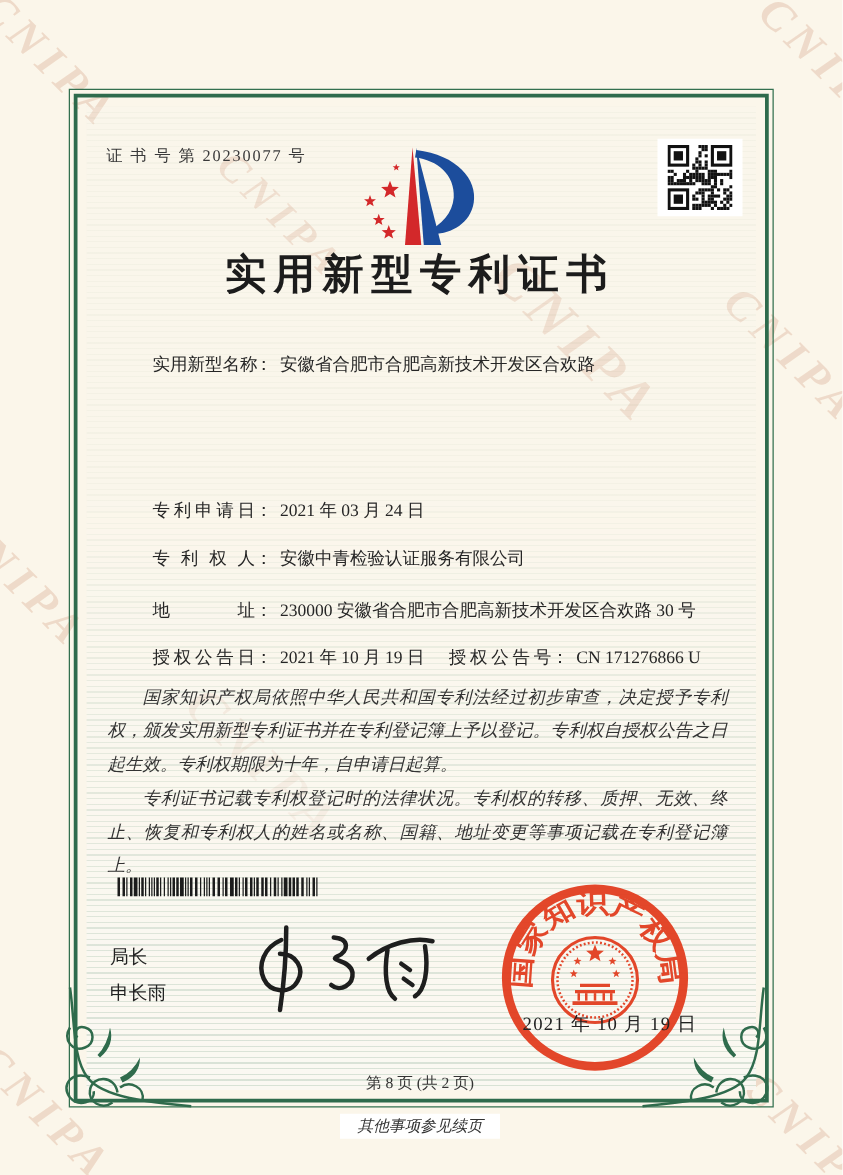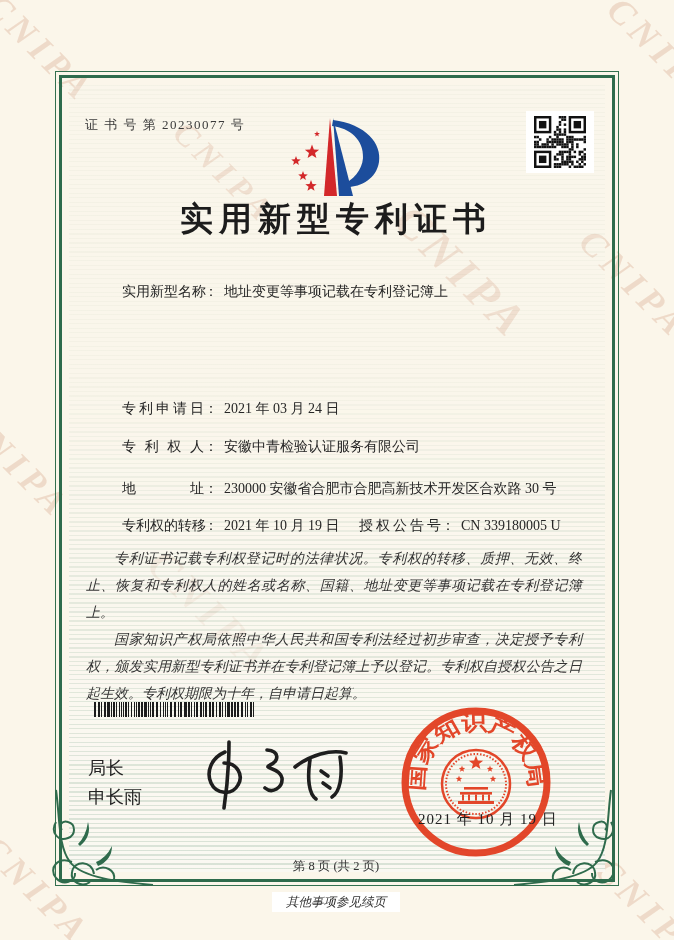--- a/index.html
+++ b/index.html
@@ -47,23 +47,23 @@
   .fgroup2{position:absolute;left:237px;top:0;}
   
   .paras{
     position:absolute;left:86px;top:545px;width:496px;z-index:3;
     font-size:14px;line-height:27px;font-style:italic;color:#333;text-align:justify;
   }
   .paras p{margin:0;text-indent:2em;}
   
   .barcode{position:absolute;left:94px;top:702px;width:162px;height:15px;z-index:3;font-size:0;}
   .barcode i{display:inline-block;height:15px;background:#1c1c1c;vertical-align:top;}
-  .signer-title{position:absolute;left:88px;top:756px;z-index:3;font-size:18px;color:#222;
+  .signer-title{position:absolute;left:88px;top:756px;z-index:3;font-size:15px;color:#222;
     font-family:"Liberation Sans","DejaVu Sans",sans-serif;}
-  .signer-name{position:absolute;left:88px;top:785px;z-index:3;font-size:18px;color:#222;
+  .signer-name{position:absolute;left:88px;top:785px;z-index:3;font-size:15px;color:#222;
     font-family:"Liberation Sans","DejaVu Sans",sans-serif;}
   .signature{position:absolute;left:183px;top:736px;z-index:3;}
   .seal{position:absolute;left:394px;top:700px;z-index:5;opacity:.93;}
   .seal-date{position:absolute;left:418px;top:810px;z-index:6;font-size:15px;letter-spacing:1px;color:#222;white-space:nowrap;}
   .page-info{position:absolute;left:55px;top:858px;width:562px;text-align:center;z-index:3;font-size:12.5px;color:#333;}
   .cont-note{position:absolute;left:55px;top:892px;width:562px;text-align:center;z-index:3;}
   .cont-note span{background:#ffffff;padding:3px 14px;font-size:12.5px;font-style:italic;color:#333;}
 </style>
 </head>
 <body>
@@ -277,43 +277,43 @@
     <polygon fill="#d3282a" points="39.00,21.00 39.74,22.98 41.85,23.07 40.20,24.39 40.76,26.43 39.00,25.26 37.24,26.43 37.80,24.39 36.15,23.07 38.26,22.98"></polygon>
     <polygon fill="#d3282a" points="34.00,34.50 35.85,39.45 41.13,39.68 37.00,42.97 38.41,48.07 34.00,45.15 29.59,48.07 31.00,42.97 26.87,39.68 32.15,39.45"></polygon>
     <polygon fill="#d3282a" points="18.00,46.00 19.23,49.30 22.76,49.45 20.00,51.65 20.94,55.05 18.00,53.10 15.06,55.05 16.00,51.65 13.24,49.45 16.77,49.30"></polygon>
     <polygon fill="#d3282a" points="25.00,61.00 26.23,64.30 29.76,64.45 27.00,66.65 27.94,70.05 25.00,68.10 22.06,70.05 23.00,66.65 20.24,64.45 23.77,64.30"></polygon>
     <polygon fill="#d3282a" points="33.00,70.00 34.48,73.96 38.71,74.15 35.40,76.78 36.53,80.85 33.00,78.52 29.47,80.85 30.60,76.78 27.29,74.15 31.52,73.96"></polygon>
   </svg>
 
   <div class="title">实用新型专利证书</div>
 
   <div class="row" style="top:283px">
-    <span class="flabel">实用新型名称</span><span class="fcolon">：</span><span class="fval">地址变更等事项记载在专利登记簿上</span>
+    <span class="flabel">实用新型名称</span><span class="fcolon">：</span><span class="fval">安徽省合肥市合肥高新技术开发区合欢路</span>
   </div>
   <div class="row" style="top:400px">
     <span class="flabel">专利申请日</span><span class="fcolon">：</span><span class="fval">2021 年 03 月 24 日</span>
   </div>
   <div class="row" style="top:438px">
     <span class="flabel">专利权人</span><span class="fcolon">：</span><span class="fval">安徽中青检验认证服务有限公司</span>
   </div>
   <div class="row" style="top:480px">
     <span class="flabel">地址</span><span class="fcolon">：</span><span class="fval">230000 安徽省合肥市合肥高新技术开发区合欢路 30 号</span>
   </div>
   <div class="row" style="top:517px">
     <span>
-      <span class="flabel">专利权的转移</span><span class="fcolon">：</span><span class="fval">2021 年 10 月 19 日</span>
+      <span class="flabel">授权公告日</span><span class="fcolon">：</span><span class="fval">2021 年 10 月 19 日</span>
     </span>
     <span class="fgroup2">
-      <span class="flabel">授权公告号</span><span class="fcolon">：</span><span class="fval">CN 339180005 U</span>
+      <span class="flabel">授权公告号</span><span class="fcolon">：</span><span class="fval">CN 171276866 U</span>
     </span>
   </div>
 
   <div class="paras">
+    <p>国家知识产权局依照中华人民共和国专利法经过初步审查，决定授予专利权，颁发实用新型专利证书并在专利登记簿上予以登记。专利权自授权公告之日起生效。专利权期限为十年，自申请日起算。</p>
     <p>专利证书记载专利权登记时的法律状况。专利权的转移、质押、无效、终止、恢复和专利权人的姓名或名称、国籍、地址变更等事项记载在专利登记簿上。</p>
-    <p>国家知识产权局依照中华人民共和国专利法经过初步审查，决定授予专利权，颁发实用新型专利证书并在专利登记簿上予以登记。专利权自授权公告之日起生效。专利权期限为十年，自申请日起算。</p>
   </div>
 
   <div class="barcode" id="barcode"><i style="width: 2px; margin-right: 2px;"></i><i style="width: 2px; margin-right: 1px;"></i><i style="width: 1px; margin-right: 2px;"></i><i style="width: 2px; margin-right: 1px;"></i><i style="width: 3px; margin-right: 1px;"></i><i style="width: 1px; margin-right: 1px;"></i><i style="width: 2px; margin-right: 1px;"></i><i style="width: 1px; margin-right: 2px;"></i><i style="width: 1px; margin-right: 1px;"></i><i style="width: 1px; margin-right: 1px;"></i><i style="width: 1px; margin-right: 1px;"></i><i style="width: 2px; margin-right: 1px;"></i><i style="width: 1px; margin-right: 2px;"></i><i style="width: 1px; margin-right: 2px;"></i><i style="width: 1px; margin-right: 1px;"></i><i style="width: 1px; margin-right: 1px;"></i><i style="width: 2px; margin-right: 1px;"></i><i style="width: 2px; margin-right: 1px;"></i><i style="width: 3px; margin-right: 1px;"></i><i style="width: 1px; margin-right: 1px;"></i><i style="width: 1px; margin-right: 1px;"></i><i style="width: 2px; margin-right: 2px;"></i><i style="width: 2px; margin-right: 2px;"></i><i style="width: 1px; margin-right: 2px;"></i><i style="width: 1px; margin-right: 1px;"></i><i style="width: 1px; margin-right: 1px;"></i><i style="width: 1px; margin-right: 2px;"></i><i style="width: 2px; margin-right: 2px;"></i><i style="width: 2px; margin-right: 2px;"></i><i style="width: 1px; margin-right: 1px;"></i><i style="width: 2px; margin-right: 2px;"></i><i style="width: 3px; margin-right: 1px;"></i><i style="width: 2px; margin-right: 1px;"></i><i style="width: 1px; margin-right: 2px;"></i><i style="width: 1px; margin-right: 1px;"></i><i style="width: 2px; margin-right: 2px;"></i><i style="width: 2px; margin-right: 1px;"></i><i style="width: 1px; margin-right: 1px;"></i><i style="width: 2px; margin-right: 2px;"></i><i style="width: 2px; margin-right: 1px;"></i><i style="width: 2px; margin-right: 2px;"></i><i style="width: 1px; margin-right: 2px;"></i><i style="width: 2px; margin-right: 1px;"></i><i style="width: 1px; margin-right: 2px;"></i><i style="width: 1px; margin-right: 1px;"></i><i style="width: 3px; margin-right: 1px;"></i><i style="width: 2px; margin-right: 1px;"></i><i style="width: 2px; margin-right: 1px;"></i><i style="width: 2px; margin-right: 2px;"></i><i style="width: 2px; margin-right: 2px;"></i><i style="width: 1px; margin-right: 1px;"></i><i style="width: 1px; margin-right: 2px;"></i><i style="width: 2px; margin-right: 1px;"></i><i style="width: 1px; margin-right: 1px;"></i></div>
 
   <div class="signer-title">局长</div>
   <div class="signer-name">申长雨</div>
 
   <svg class="signature" width="170" height="78" viewBox="0 0 170 78">
     <g fill="none" stroke="#1e1e1e" stroke-width="3.6" stroke-linecap="round" stroke-linejoin="round">
       <path d="M42,16 C28,22 23,36 28,47 C33,58 49,60 55,49 C61,39 54,27 41,27"></path>

